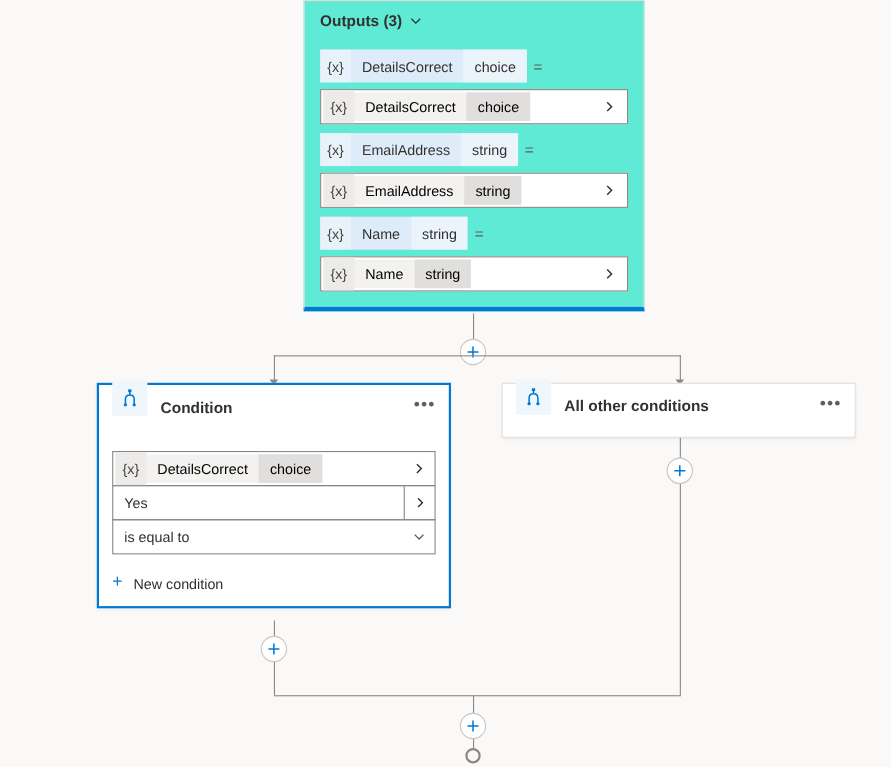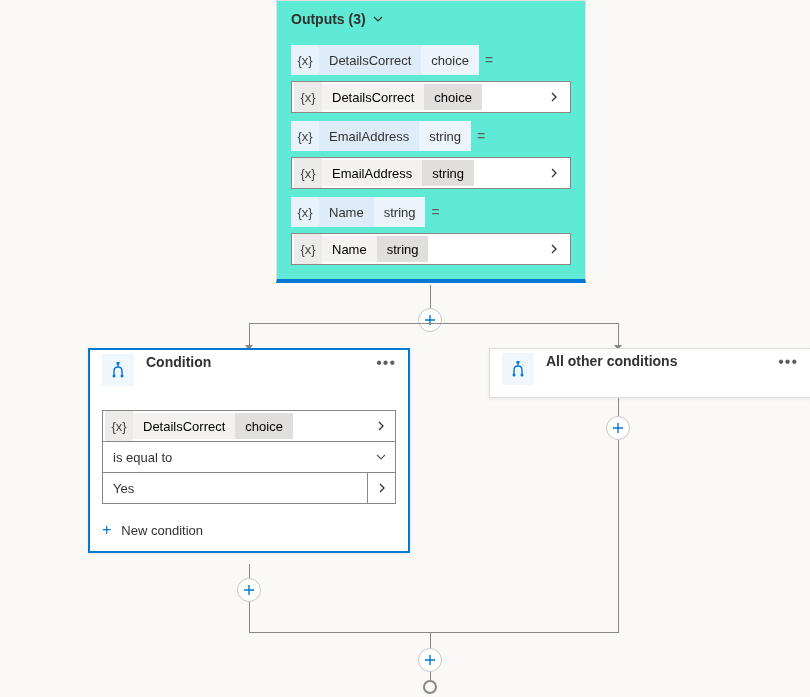--- a/index.html
+++ b/index.html
@@ -153,22 +153,22 @@
       position: absolute;
       background: #fff;
       border: 2px solid #0078d4;
       box-shadow: 0 1px 3px rgba(0,0,0,0.08);
     }
     .cond-card.other {
       border: 1px solid #e1dfdd;
     }
     .card-header {
       display: flex;
-      align-items: flex-start;
-      padding: 4px 12px;
+      align-items: flex-end;
+      padding: 20px 12px;
       height: 48px;
     }
     .card-header-icon {
       width: 32px;
       height: 32px;
       background: #eff6fc;
       display: flex;
       align-items: center;
       justify-content: center;
       margin-right: 12px;
@@ -351,43 +351,43 @@
         <span class="token-type" style="background:#e1dfdd;">choice</span>
       </span>
       <span style="flex:1"></span>
       <span class="end-btn" style="border-left:none;">
         <svg width="10" height="10" viewBox="0 0 10 10">
             <path d="M3 1 L7 5 L3 9" stroke="#323130" stroke-width="1.3" fill="none"></path>
           </svg>
       </span>
     </div>
     <div class="cond-row">
+      <span class="text">Yes</span>
+      <span class="end-btn">
+        <svg width="10" height="10" viewBox="0 0 10 10">
+            <path d="M3 1 L7 5 L3 9" stroke="#323130" stroke-width="1.3" fill="none"></path>
+          </svg>
+      </span>
+    </div>
+    <div class="cond-row">
       <span class="text">is equal to</span>
       <span class="dropdown-btn">
         <svg width="10" height="10" viewBox="0 0 10 10">
             <path d="M1 3 L5 7 L9 3" stroke="#605e5c" stroke-width="1.2" fill="none"></path>
-          </svg>
-      </span>
-    </div>
-    <div class="cond-row">
-      <span class="text">Yes</span>
-      <span class="end-btn">
-        <svg width="10" height="10" viewBox="0 0 10 10">
-            <path d="M3 1 L7 5 L3 9" stroke="#323130" stroke-width="1.3" fill="none"></path>
           </svg>
       </span>
     </div>
     <div class="new-cond">
       <span class="new-cond-plus">+</span>
       <span>New condition</span>
     </div>
   </div>
 </div>
 
-<div class="cond-card other" style="left:456px; top:348px; width:322px; height:50px;margin-left:33px;">
+<div class="cond-card other" style="left:456px; top:348px; width:322px; height:50px;">
   <div class="card-header">
     <div class="card-header-icon">
       <svg width="18" height="18" viewBox="0 0 18 18">
           <path d="M9 2 V6 M5 10 V14 M13 10 V14 M9 6 Q5 6 5 10 M9 6 Q13 6 13 10" stroke="#0078d4" stroke-width="1.4" fill="none"></path>
           <rect x="7.5" y="1" width="3" height="2.5" fill="#0078d4"></rect>
           <circle cx="5" cy="15" r="1.5" fill="#0078d4"></circle>
           <circle cx="13" cy="15" r="1.5" fill="#0078d4"></circle>
         </svg>
     </div>
     <div class="card-header-title">All other conditions</div>

